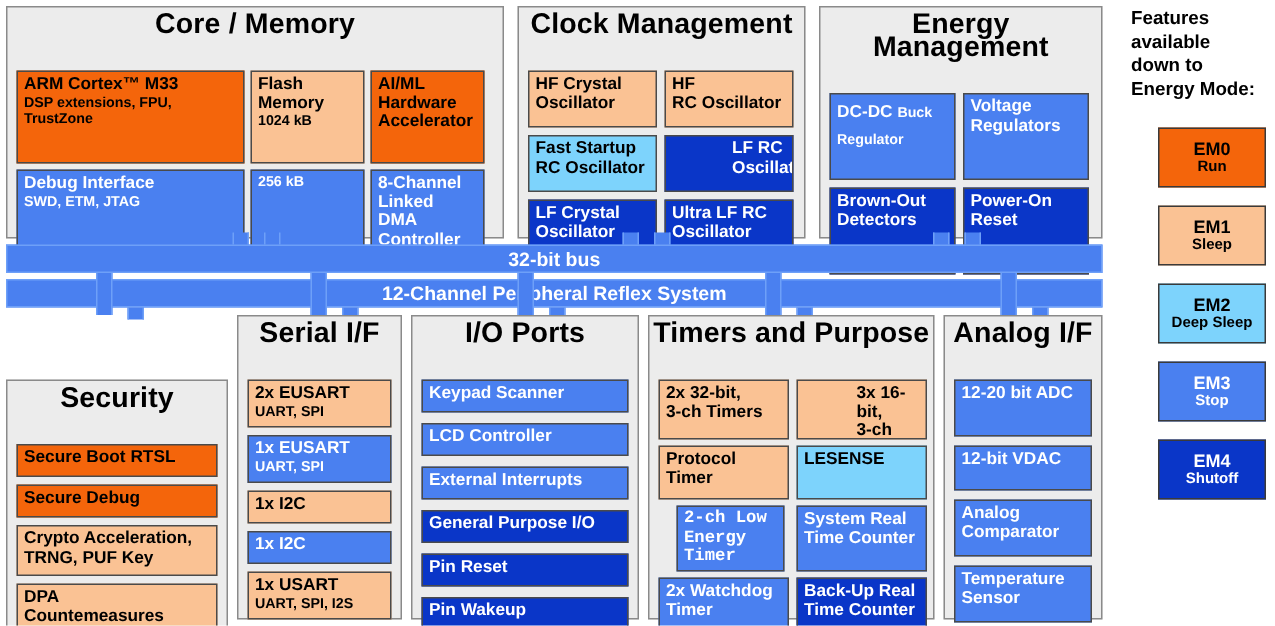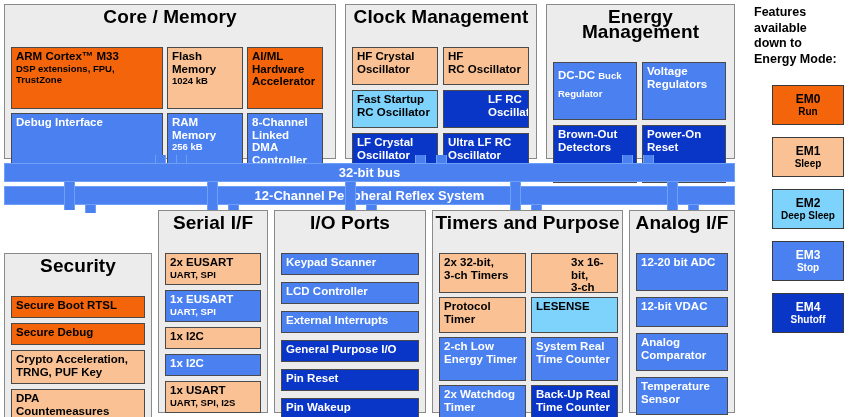--- a/index.html
+++ b/index.html
@@ -64,23 +64,23 @@
 Memory</span>
         <span class="t2">1024 kB</span>
       </div>
       <div class="blk em0" style="position: absolute; left: 236px; top: 0px; width: 76px; height: 62px;">
         <span class="t1">AI/ML
 Hardware
 Accelerator</span>
       </div>
       <div class="blk em3" style="position: absolute; left: 0px; top: 66px; width: 152px; height: 58px;">
         <span class="t1">Debug Interface</span>
+        <span class="t2">SWD, ETM, JTAG</span>
       </div>
       <div class="blk em3" style="position: absolute; left: 156px; top: 66px; width: 76px; height: 58px;">
-        <span class="t1">RAM Memory</span>
         <span class="t2">256 kB</span>
       </div>
       <div class="blk em3" style="position: absolute; left: 236px; top: 66px; width: 76px; height: 58px;">
         <span class="t1">8-Channel
 Linked DMA
 Controller</span>
       </div>
     </div>
 </div>
 
@@ -243,21 +243,21 @@
         <span class="t1">3x 16-bit,
 3-ch Timers</span>
       </div>
       <div class="blk em1" style="position: absolute; left: 0px; top: 44px; width: 87px; height: 36px;">
         <span class="t1">Protocol
 Timer</span>
       </div>
       <div class="blk em2" style="position: absolute; left: 92px; top: 44px; width: 87px; height: 36px;">
         <span class="t1">LESENSE</span>
       </div>
-      <div class="blk em3" style="position: absolute; left: 0px; top: 84px; width: 87px; height: 44px;">
+      <div class="blk em3" style="position: absolute; left: 12px; top: 84px; width: 72px; height: 44px; font-family: Liberation Mono, monospace;">
         <span class="t1">2-ch Low
 Energy Timer</span>
       </div>
       <div class="blk em3" style="position: absolute; left: 92px; top: 84px; width: 87px; height: 44px;">
         <span class="t1">System Real
 Time Counter</span>
       </div>
       <div class="blk em3" style="position: absolute; left: 0px; top: 132px; width: 87px; height: 44px;">
         <span class="t1">2x Watchdog
 Timer</span>

